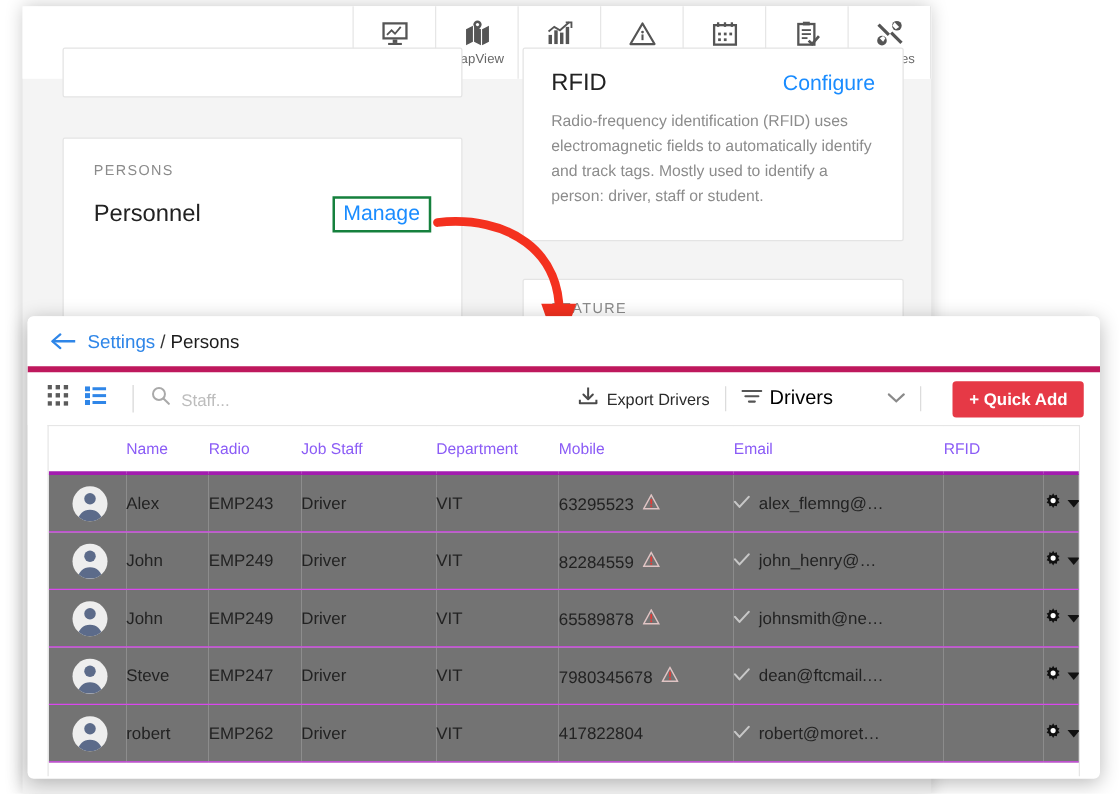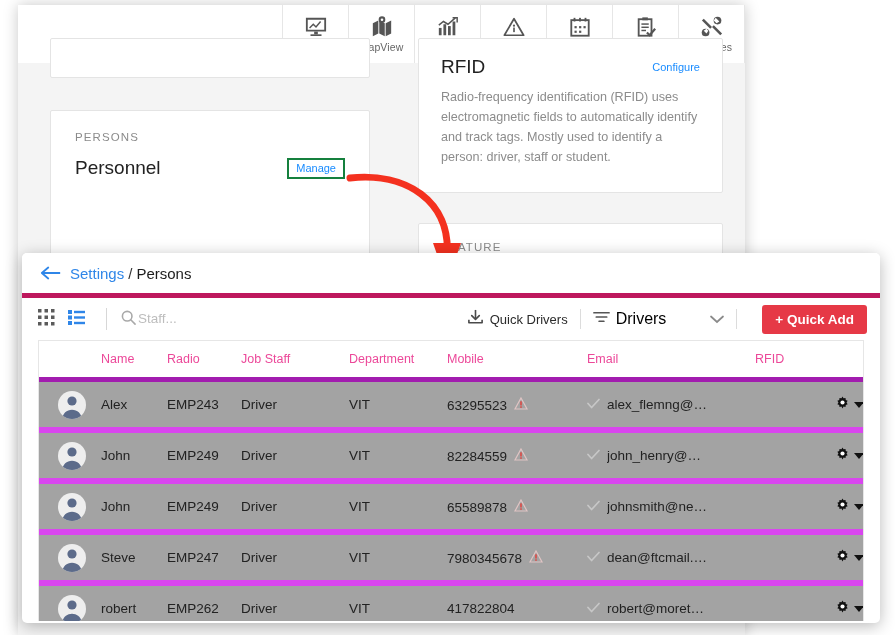--- a/index.html
+++ b/index.html
@@ -89,21 +89,21 @@
     justify-content: space-between;
     margin-bottom: 10px;
   }
   .card-title {
     font-size: 19px;
     color: #222;
     font-weight: normal;
     margin: 0;
   }
   .card-link {
-    font-size: 11px;
+    font-size: 17px;
     color: #1a8cff;
     cursor: pointer;
     text-decoration: none;
   }
   .card-link.boxed {
     border: 2px solid #15803d;
     padding: 2px 7px 3px 7px;
     color: #1a8cff;
     background: #fff;
     position: relative;
@@ -175,22 +175,23 @@
   }
   .view-ico { cursor: pointer; margin-right: 13px; }
   .tb-divider {
     width: 1px;
     height: 22px;
     background: #d7d7d7;
     margin: 0 14px 0 8px;
   }
   #search-wrap {
     display: flex;
-    align-items: flex-start;
+    align-items: flex-end;
     flex: 1;
+    gap: 7px;
   }
   #search-input {
     border: none;
     outline: none;
     font-size: 13.5px;
     color: #555;
     background: transparent;
     width: 180px;
     font-family: "Liberation Sans", sans-serif;
   }
@@ -242,34 +243,34 @@
     box-sizing: border-box;
   }
   table#persons-table {
     width: 100%;
     border-collapse: collapse;
     table-layout: fixed;
   }
   #persons-table th {
     font-size: 12.5px;
     font-weight: normal;
-    color: #ec4899;
+    color: #8b5cf6;
     text-align: left;
     padding: 11px 0 11px 0;
-    border-bottom: 5px solid #a21caf;
+    border-bottom: 3px solid #a21caf;
     background: #fff;
   }
   #persons-table td {
     font-size: 13.5px;
     color: #222;
     padding: 0;
     height: 45px;
-    border-bottom: 6px solid #d946ef;
+    border-bottom: 1px solid #d946ef;
     vertical-align: middle;
-    background: #a3a3a3;
+    background: #737373;
   }
   .c-avatar { width: 62px; }
   .c-name   { width: 66px; }
   .c-code   { width: 74px; }
   .c-job    { width: 108px; }
   .c-dept   { width: 98px; }
   .c-mobile { width: 140px; }
   .c-email  { width: 168px; }
   .c-rfid   { width: 80px; }
   .c-gear   { width: 50px; }
@@ -496,21 +497,21 @@
 
     <div class="tb-action">
       <span>
         <svg width="17" height="17" viewBox="0 0 18 18">
             <path d="M9 1v9" stroke="#4a4a4a" stroke-width="1.7" fill="none"></path>
             <path d="M5 7l4 4 4-4" stroke="#4a4a4a" stroke-width="1.7" fill="none" stroke-linecap="round" stroke-linejoin="round"></path>
             <path d="M2 14.5h14" stroke="#4a4a4a" stroke-width="1.7" fill="none" stroke-linecap="round"></path>
             <path d="M2 11.5v3M16 11.5v3" stroke="#4a4a4a" stroke-width="1.7" fill="none"></path>
           </svg>
       </span>
-      <span>Quick Drivers</span>
+      <span>Export Drivers</span>
     </div>
 
     <span class="tb-vline"></span>
 
     <div id="filter-group">
       <span>
         <svg width="17" height="14" viewBox="0 0 18 14">
             <path d="M1 2.5h16M3.5 7h11M6.5 11.5h5" stroke="#555" stroke-width="1.8" fill="none" stroke-linecap="round"></path>
           </svg>
       </span>

